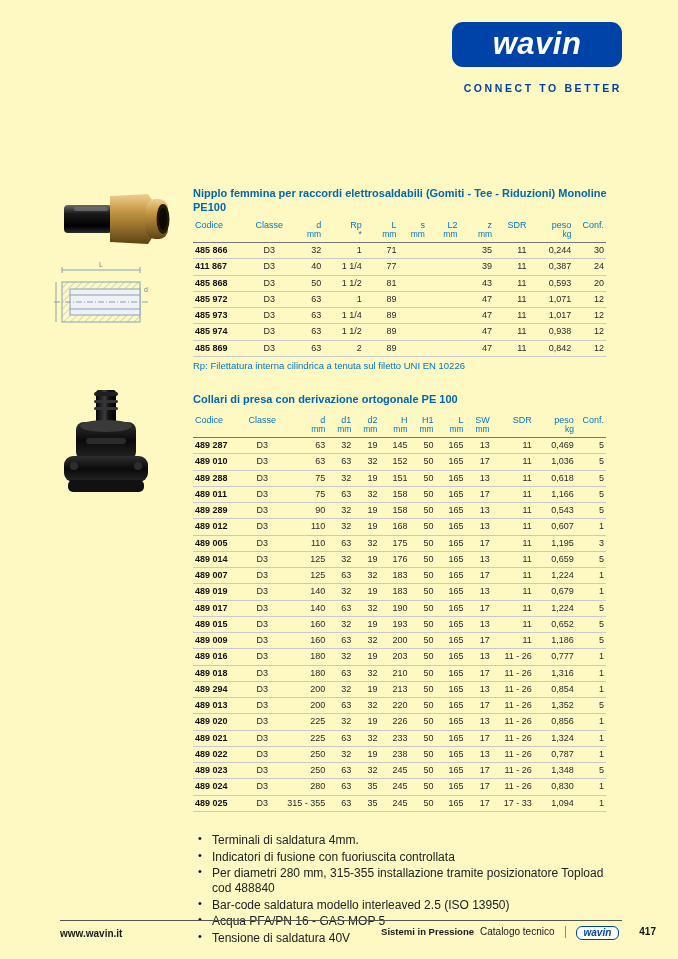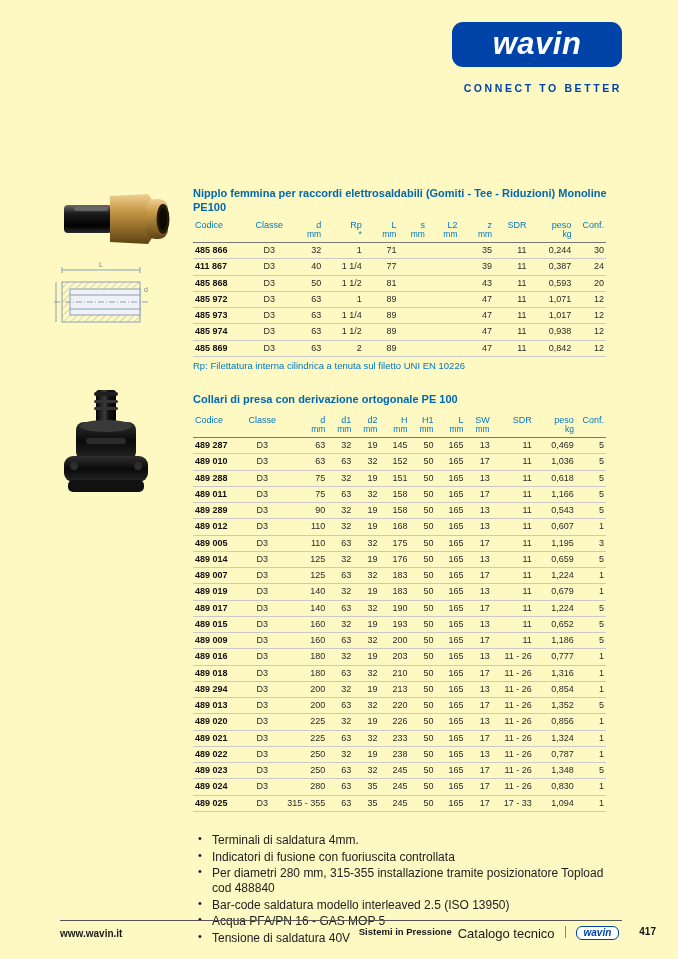--- a/index.html
+++ b/index.html
@@ -82,21 +82,21 @@
   
   .footer { position:absolute; left:60px; top:920px; width:596px; }
   .footer-rule { width:562px; height:0; border-top:1px solid #555; }
   .footer-row {
     display:flex; align-items:center; justify-content:space-between;
     margin-top:5px; width:596px;
   }
   .footer-site { font-size:10px; font-weight:bold; color:#1a1a1a; }
   .footer-right { display:flex; align-items:flex-start; gap:6px; }
   .footer-series { font-size:9.5px; font-weight:bold; color:#1a1a1a; }
-  .footer-catalog { font-size:13px; color:#1a1a1a; }
+  .footer-catalog { font-size:10px; color:#1a1a1a; }
   .footer-divider { width:0; height:12px; border-left:1px solid #888; margin:0 4px; }
   .footer-minilogo {
     color:var(--brand-blue,#0043a8); border:1px solid var(--brand-blue,#0043a8);
     border-radius:6px; padding:0px 7px 1px 7px;
     font-size:10px; font-weight:bold; font-style:italic; background:#fff;
   }
   .footer-pageno { font-size:10px; font-weight:bold; color:#111; margin-left:14px; }
 </style>
 </head>
 <body>

